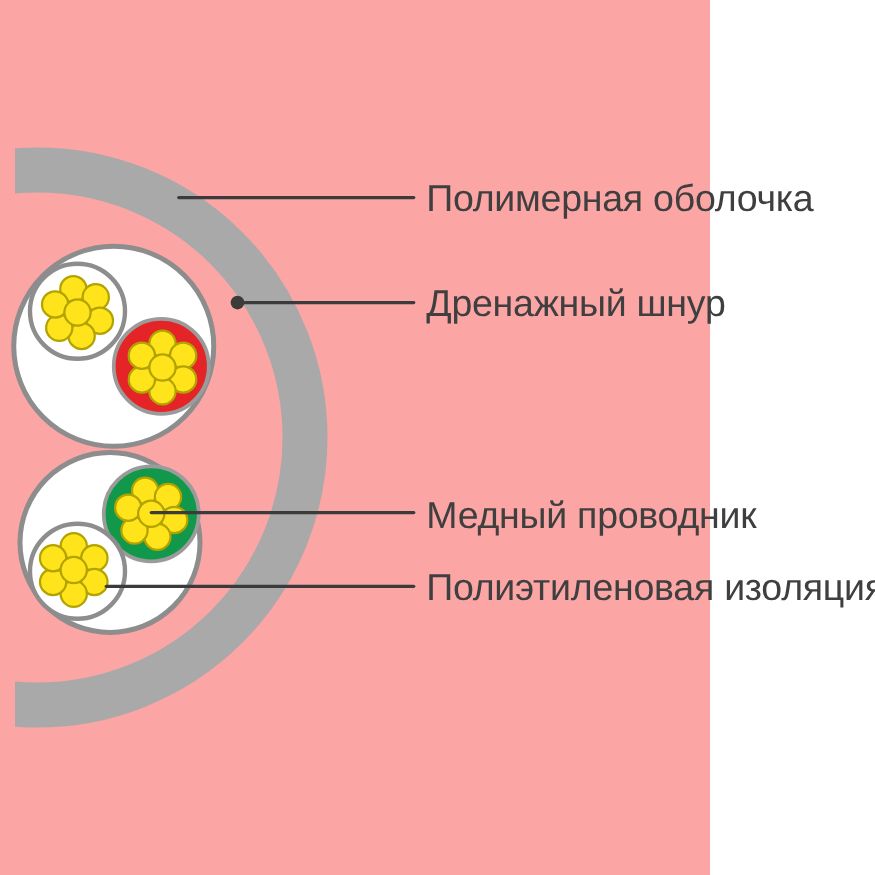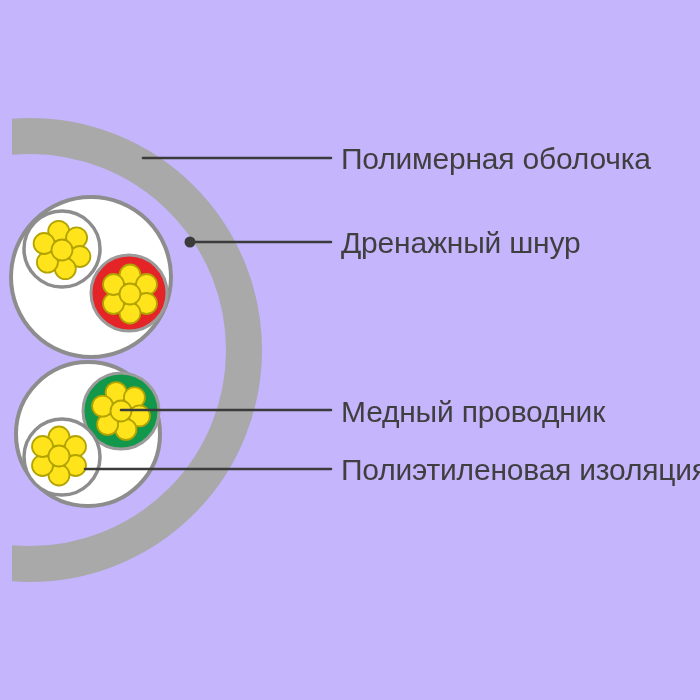--- a/index.html
+++ b/index.html
@@ -6,23 +6,23 @@
     margin: 0;
     padding: 0;
     width: 700px;
     height: 700px;
     background: #ffffff;
     font-family: "Liberation Sans", sans-serif;
     overflow: hidden;
   }
   #stage {
     position: relative;
-    width: 700px;
+    width: 568px;
     height: 700px;
-    background: #c4b5fd;
+    background: #fca5a5;
   }
   svg { display: block; }
   .bundle-circle {
     fill: #ffffff;
     stroke: #8d8d8d;
     stroke-width: 4;
   }
   .white-insulation {
     fill: #ffffff;
     stroke: #8d8d8d;

